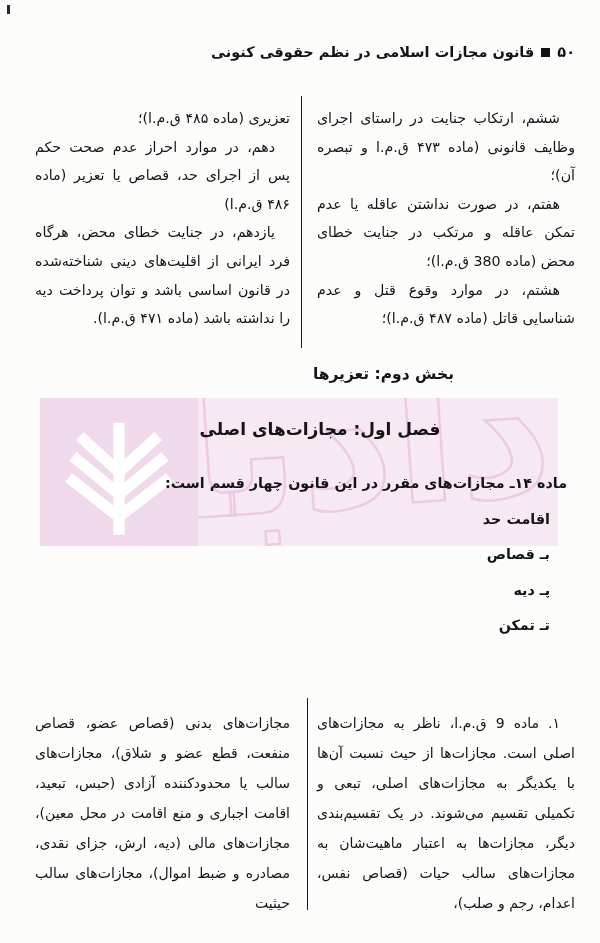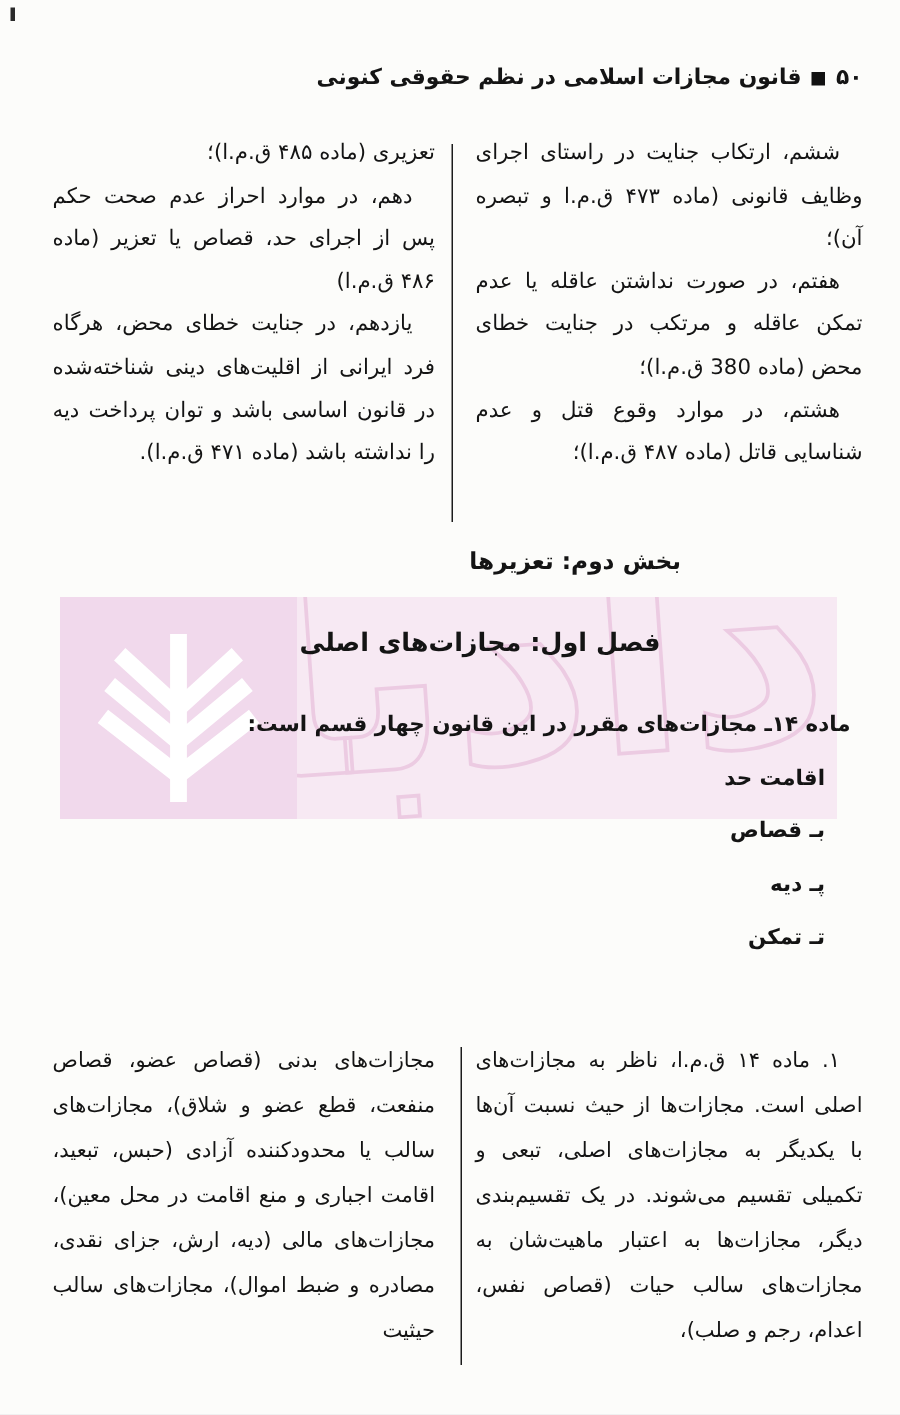--- a/index.html
+++ b/index.html
@@ -15,21 +15,21 @@
     position:absolute; top:44px; right:25px;
     display:flex; direction:rtl; align-items:center; gap:7px;
     font-weight:bold; font-size:14.5px; white-space:nowrap;
   }
   .sq { display:inline-block; width:9px; height:9px; background:#111; }
 
   
   .cols { position:absolute; left:35px; right:25px; direction:rtl; }
   .cols-top { top:88px; height:282px; }
   .cols-bottom { top:692px; height:228px; }
-  .col { position:absolute; top:0; text-align:justify; }
+  .col { position:absolute; top:16px; text-align:justify; }
   .col p { margin:0; }
   .cols-top .col { font-size:14.2px; line-height:28.6px; }
   .cols-bottom .col { font-size:14px; line-height:30px; }
   .col-r { right:0; width:258px; }
   .col-l { left:0; width:255px; }
   .indent { text-indent:15px; }
   .vrule { position:absolute; width:1.3px; background:#1c1c1c; }
   .vrule-top { left:266px; top:8px; height:252px; }
   .vrule-bottom { left:272px; top:6px; height:212px; }
 
@@ -119,21 +119,21 @@
   <div class="article">
     <p>ماده ۱۴ـ مجازات‌های مقرر در این قانون چهار قسم است:</p>
     <p class="item">اقامت حد</p>
     <p class="item">بـ قصاص</p>
     <p class="item">پـ دیه</p>
     <p class="item">تـ تمکن</p>
   </div>
 
   <div class="cols cols-bottom">
     <div class="col col-r">
-      <p class="indent">۱. ماده ۱۴ ق.م.ا، ناظر به مجازات‌های اصلی است. مجازات‌ها از حیث نسبت آن‌ها با یکدیگر به مجازات‌های اصلی، تبعی و تکمیلی تقسیم می‌شوند. در یک تقسیم‌بندی دیگر، مجازات‌ها به اعتبار ماهیت‌شان به مجازات‌های سالب حیات (قصاص نفس، اعدام، رجم و صلب)،</p>
+      <p class="indent">۱. ماده 9 ق.م.ا، ناظر به مجازات‌های اصلی است. مجازات‌ها از حیث نسبت آن‌ها با یکدیگر به مجازات‌های اصلی، تبعی و تکمیلی تقسیم می‌شوند. در یک تقسیم‌بندی دیگر، مجازات‌ها به اعتبار ماهیت‌شان به مجازات‌های سالب حیات (قصاص نفس، اعدام، رجم و صلب)،</p>
     </div>
     <div class="vrule vrule-bottom"></div>
     <div class="col col-l">
       <p>مجازات‌های بدنی (قصاص عضو، قصاص منفعت، قطع عضو و شلاق)، مجازات‌های سالب یا محدودکننده آزادی (حبس، تبعید، اقامت اجباری و منع اقامت در محل معین)، مجازات‌های مالی (دیه، ارش، جزای نقدی، مصادره و ضبط اموال)، مجازات‌های سالب حیثیت</p>
     </div>
   </div>
 
 </div>
 
 </body></html>

